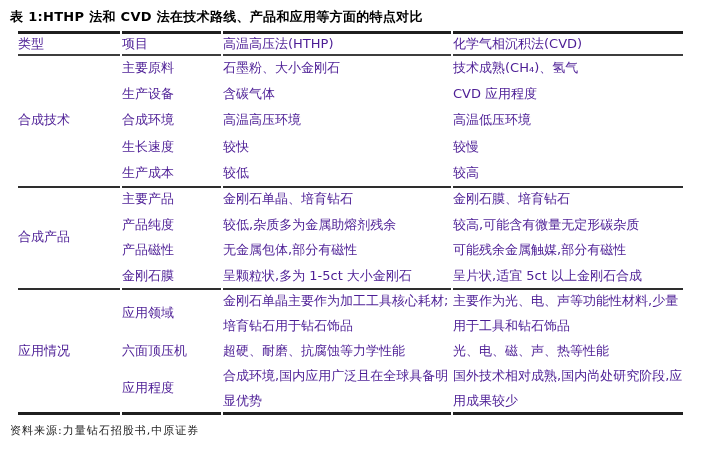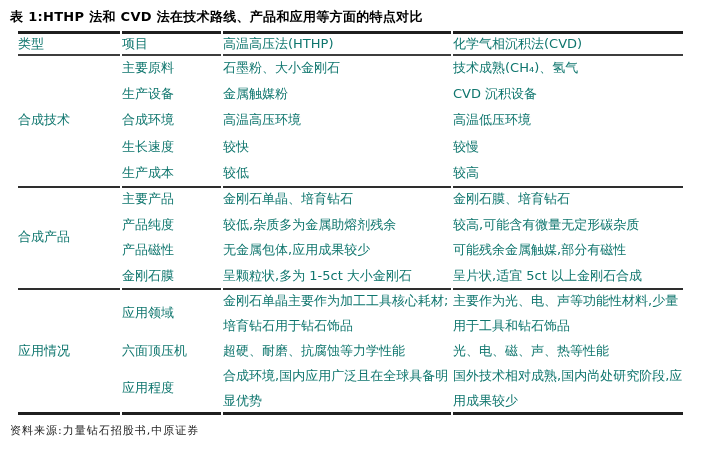--- a/index.html
+++ b/index.html
@@ -31,21 +31,21 @@
   .r-head{top:54px;height:2px;}
   .r-head span{background:#3d3d3d;}
   .r-mid1{top:186px;height:2px;}
   .r-mid1 span,.r-mid2 span{background:#2e2e2e;}
   .r-mid2{top:288px;height:2px;}
   .r-bottom{top:412px;height:3px;}
 
   table.cmp{
     position:absolute;left:18px;top:34px;width:665px;
     border-collapse:collapse;table-layout:fixed;
-    font-size:13px;color:#0f766e;
+    font-size:13px;color:#4c1d95;
   }
   table.cmp td,table.cmp th{
     padding:0;margin:0;vertical-align:middle;
     font-weight:normal;text-align:left;
     line-height:25px;
     overflow:hidden;
   }
   col.c1{width:104px;}
   col.c2{width:101px;}
   col.c3{width:230px;}
@@ -124,22 +124,22 @@
 
     <tbody class="sec1">
       <tr>
         <td class="p1 cat" rowspan="5">合成技术</td>
         <td class="p2">主要原料</td>
         <td class="p3">石墨粉、大小金刚石</td>
         <td class="p4">技术成熟(CH₄)、氢气</td>
       </tr>
       <tr>
         <td class="p2">生产设备</td>
-        <td class="p3">金属触媒粉</td>
-        <td class="p4">CVD 沉积设备</td>
+        <td class="p3">含碳气体</td>
+        <td class="p4">CVD 应用程度</td>
       </tr>
       <tr>
         <td class="p2">合成环境</td>
         <td class="p3">高温高压环境</td>
         <td class="p4">高温低压环境</td>
       </tr>
       <tr>
         <td class="p2">生长速度</td>
         <td class="p3">较快</td>
         <td class="p4">较慢</td>
@@ -158,21 +158,21 @@
         <td class="p3">金刚石单晶、培育钻石</td>
         <td class="p4">金刚石膜、培育钻石</td>
       </tr>
       <tr>
         <td class="p2">产品纯度</td>
         <td class="p3">较低,杂质多为金属助熔剂残余</td>
         <td class="p4">较高,可能含有微量无定形碳杂质</td>
       </tr>
       <tr>
         <td class="p2">产品磁性</td>
-        <td class="p3">无金属包体,应用成果较少</td>
+        <td class="p3">无金属包体,部分有磁性</td>
         <td class="p4">可能残余金属触媒,部分有磁性</td>
       </tr>
       <tr>
         <td class="p2">金刚石膜</td>
         <td class="p3">呈颗粒状,多为 1-5ct 大小金刚石</td>
         <td class="p4">呈片状,适宜 5ct 以上金刚石合成</td>
       </tr>
     </tbody>
 
     <tbody class="sec3">

